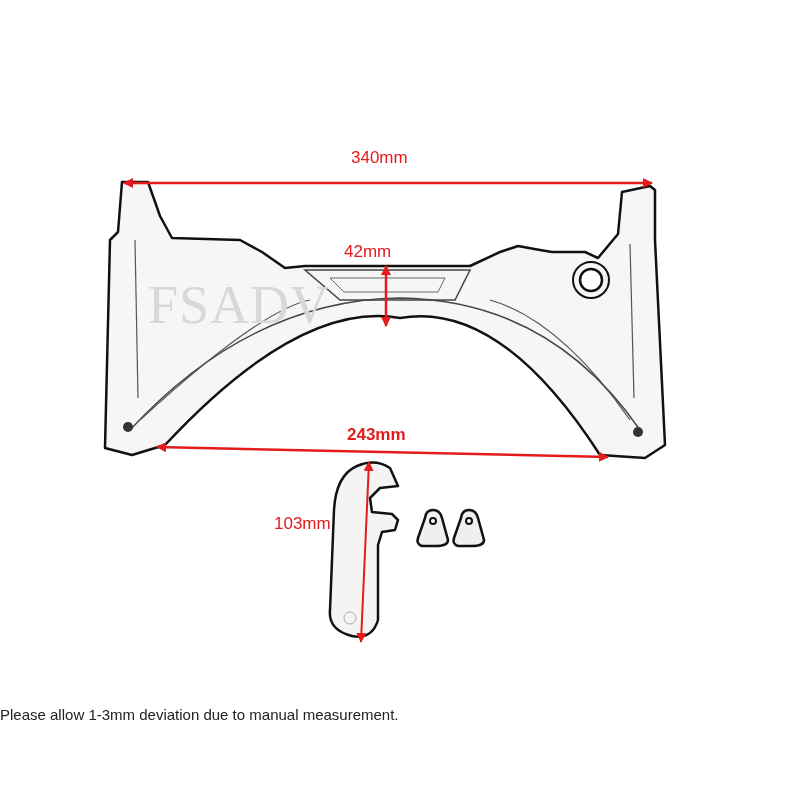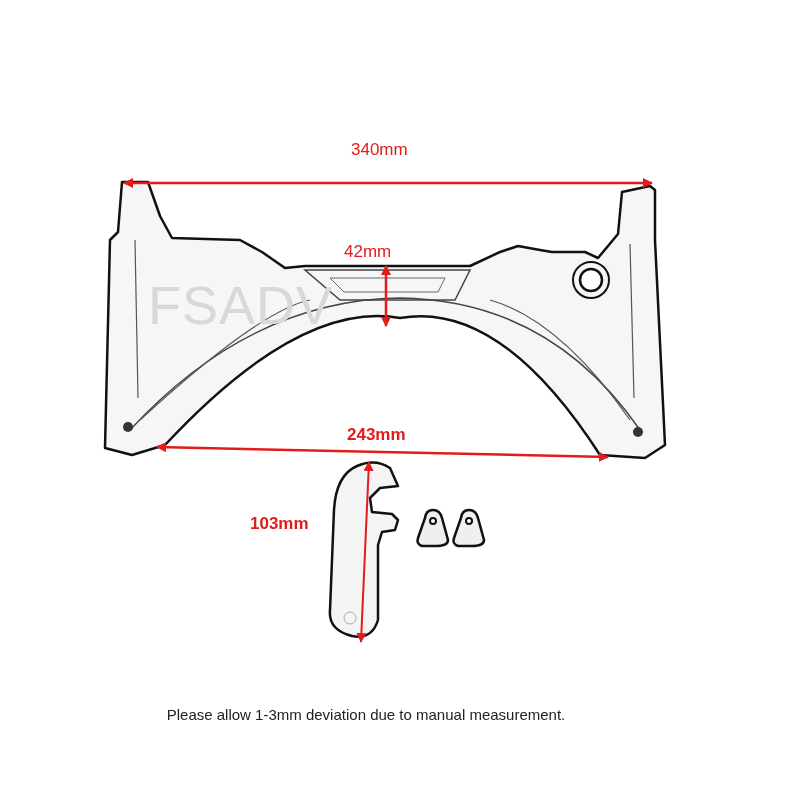--- a/index.html
+++ b/index.html
@@ -1,19 +1,19 @@
 <!DOCTYPE html>
 <html><head>
 <meta charset="utf-8">
 <style>
   html, body { margin:0; padding:0; background:#ffffff; }
   body { width:800px; height:800px; position:relative; overflow:hidden; font-family:"Liberation Sans", sans-serif; }
   .label { position:absolute; font-size:17px; color:#e31b1b; white-space:nowrap; }
-  .note { position:absolute; left:0; width:732px; top:706px; text-align:center; font-size:15px; color:#222; }
-  .watermark { position:absolute; font-size:54px; color:#d8d8d8; letter-spacing:1px; }
+  .note { position:absolute; left:0; width:732px; top:706px; font-size:15px; color:#222; }
+  .watermark { position:absolute; font-size:54px; color:#d8d8d8; letter-spacing:1px;font-family:Liberation Serif, serif; }
   svg { position:absolute; left:0; top:0; }
 </style>
 </head>
 <body>
 
 <svg width="800" height="800" viewBox="0 0 800 800">
   <defs>
     <marker id="arr" markerWidth="10" markerHeight="10" refX="9" refY="5" orient="auto-start-reverse" markerUnits="userSpaceOnUse">
       <path d="M0,0 L10,5 L0,10 z" fill="#e31b1b"></path>
     </marker>
@@ -54,18 +54,18 @@
     <circle cx="469" cy="521" r="3" fill="#fff" stroke="#111" stroke-width="2"></circle>
   </g>
 
   <line x1="124" y1="183" x2="652" y2="183" stroke="#e31b1b" stroke-width="2.5" marker-start="url(#arr)" marker-end="url(#arr)"></line>
   <line x1="386" y1="266" x2="386" y2="326" stroke="#e31b1b" stroke-width="2.5" marker-start="url(#arr)" marker-end="url(#arr)"></line>
   <line x1="157" y1="447" x2="608" y2="457" stroke="#e31b1b" stroke-width="2.5" marker-start="url(#arr)" marker-end="url(#arr)"></line>
   <line x1="369" y1="462" x2="361" y2="642" stroke="#e31b1b" stroke-width="2" marker-start="url(#arr)" marker-end="url(#arr)"></line>
 </svg>
 
 <div class="watermark" style="left:148px; top:274px;">FSADV</div>
-<div class="label" style="left:351px; top:140px;">340mm</div>
+<div class="label" style="left:351px; top:148px;">340mm</div>
 <div class="label" style="left:344px; top:242px;">42mm</div>
 <div class="label" style="left:347px; top:425px;font-weight:bold;">243mm</div>
-<div class="label" style="left:250px; top:514px;font-weight:bold;">103mm</div>
+<div class="label" style="left:274px; top:514px;">103mm</div>
 
 <div class="note">Please allow 1-3mm deviation due to manual measurement.</div>
 
 </body></html>

